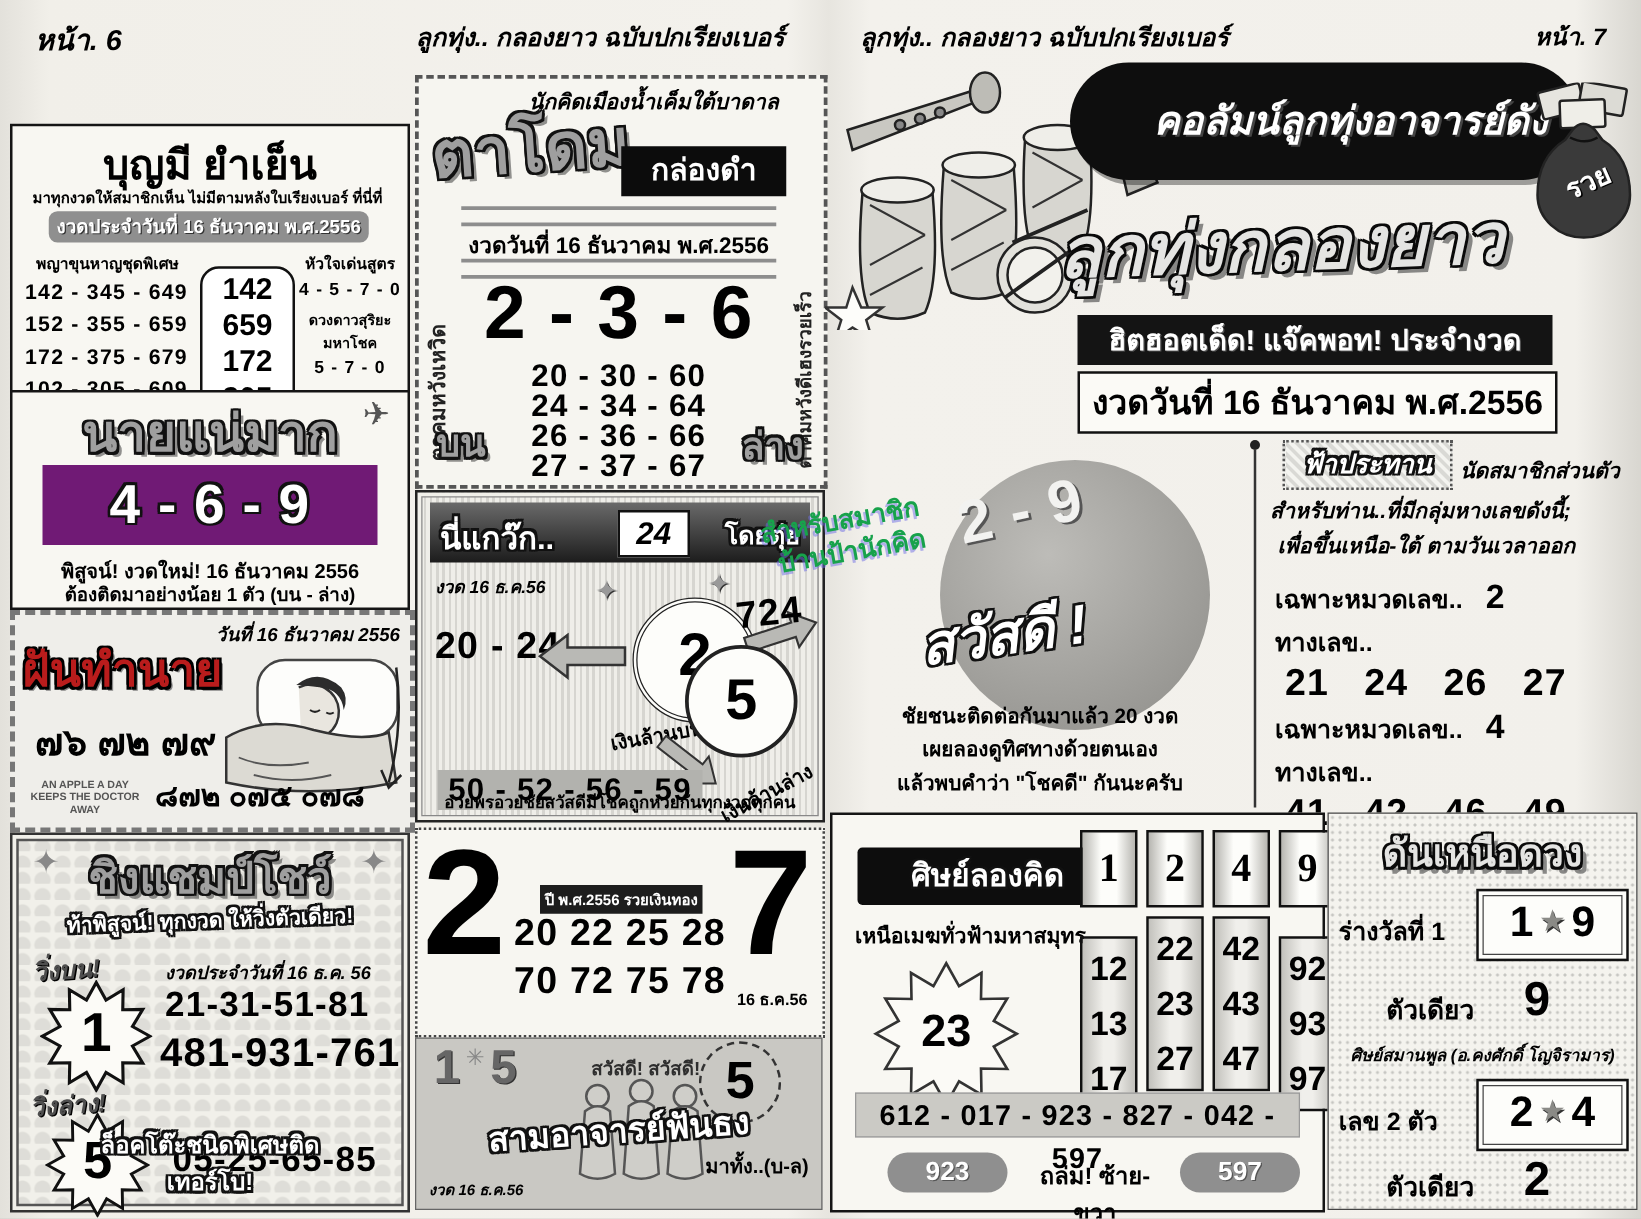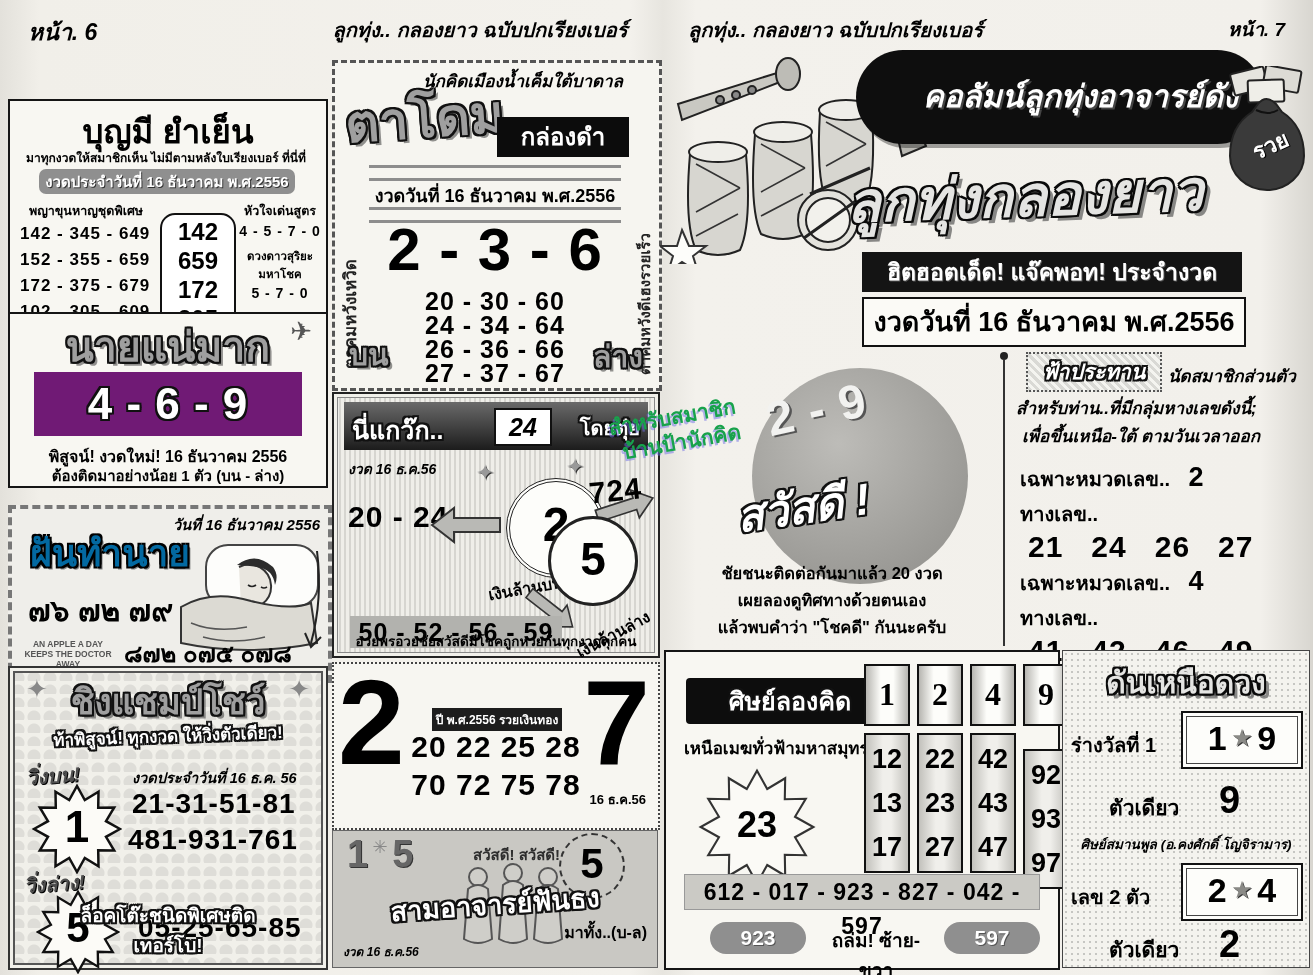--- a/index.html
+++ b/index.html
@@ -60,23 +60,23 @@
   <div class="box" style="left:8px;top:312px;width:316px;height:172px;">
     <div class="abs" style="right:14px;top:2px;font-size:26px;color:#555;">✈</div>
     <div class="abs xb og ctr" style="left:0;top:0;width:100%;font-size:41px;">นายแน่มาก</div>
     <div class="abs ctr" style="left:24px;top:58px;width:268px;height:64px;background:#701a75;">
       <span class="xb ow num" style="font-size:44px;line-height:64px;">4 - 6 - 9</span>
     </div>
     <div class="abs xb ctr" style="left:0;top:130px;width:100%;font-size:16px;">พิสูจน์! งวดใหม่! 16 ธันวาคม 2556</div>
     <div class="abs xb ctr" style="left:0;top:150px;width:100%;font-size:15px;">ต้องติดมาอย่างน้อย 1 ตัว (บน - ล่าง)</div>
   </div>
 
-  <div class="abs" style="left:8px;top:488px;width:316px;height:170px;border:4px dashed #777;background:#efeeea;margin-top:17px;">
+  <div class="abs" style="left:8px;top:488px;width:316px;height:170px;border:4px dashed #777;background:#efeeea;">
     <div class="abs i b" style="right:8px;top:4px;font-size:15px;">วันที่ 16 ธันวาคม 2556</div>
-    <div class="abs xb" style="left:18px;top:14px;font-size:37px;color:#0369a1;text-shadow:-2px -2px 0 #000,2px -2px 0 #000,-2px 2px 0 #000,2px 2px 0 #000,3px 3px 0 #888;">ฝันทำนาย</div>
+    <div class="abs xb" style="left:6px;top:14px;font-size:37px;color:#b91c1c;text-shadow:-2px -2px 0 #000,2px -2px 0 #000,-2px 2px 0 #000,2px 2px 0 #000,3px 3px 0 #888;">ฝันทำนาย</div>
     <svg class="abs" style="right:2px;top:28px;" width="175" height="128" viewBox="0 0 175 128">
       <rect x="55" y="8" width="112" height="62" rx="22" fill="#fdfdfb" stroke="#444" stroke-width="2"></rect>
       <path d="M88,30 a22,22 0 1 1 2,40" fill="#e9e6df" stroke="#333" stroke-width="2"></path>
       <path d="M86,28 q18,-14 36,2 q6,8 2,18 q-2,-16 -18,-18 q-14,-2 -20,-2z" fill="#2c2c2c"></path>
       <path d="M97,48 q4,3 8,0" fill="none" stroke="#222" stroke-width="1.6"></path>
       <path d="M110,50 q3,2 6,0" fill="none" stroke="#222" stroke-width="1.6"></path>
       <path d="M30,70 q30,-18 70,-6 q40,10 60,2 l6,40 q-70,14 -136,0 z" fill="#dcdad3" stroke="#333" stroke-width="2"></path>
       <path d="M40,86 q24,10 56,4 M52,100 q30,8 62,0" fill="none" stroke="#555" stroke-width="1.5"></path>
       <path d="M166,14 q6,48 -6,92" fill="none" stroke="#222" stroke-width="2"></path>
       <path d="M154,96 l6,14 l10,-10" fill="none" stroke="#222" stroke-width="2"></path>
@@ -93,21 +93,21 @@
     <div class="abs xb ow ctr" style="left:0;top:54px;width:100%;font-size:17px;transform:rotate(-2deg);">ท้าพิสูจน์! ทุกงวด ให้วิ่งตัวเดียว!</div>
     <div class="abs xb i" style="left:16px;top:92px;font-size:20px;color:#4e4e4e;text-shadow:1px 1px 0 #000;transform:rotate(-4deg);">วิ่งบน!</div>
     <div class="abs i b" style="left:122px;top:98px;font-size:14.5px;">งวดประจำวันที่ 16 ธ.ค. 56</div>
     <div class="abs" style="left:22px;top:116px;width:90px;height:90px;">
       <svg width="90" height="90" viewBox="0 0 90 90">
         <polygon points="88,45 74,52.8 82.2,66.5 66.2,66.2 66.5,82.2 52.8,74 45,88 37.2,74 23.5,82.2 23.8,66.2 7.8,66.5 16,52.8 2,45 16,37.2 7.8,23.5 23.8,23.8 23.5,7.8 37.2,16 45,2 52.8,16 66.5,7.8 66.2,23.8 82.2,23.5 74,37.2" fill="#fcfbf7" stroke="#111" stroke-width="2.5"></polygon>
       </svg>
       <div class="abs xb ctr" style="left:0;top:18px;width:100%;font-size:44px;">1</div>
     </div>
     <div class="abs xb num" style="left:122px;top:120px;font-size:28px;">21-31-51-81</div>
-    <div class="abs xb num" style="left:118px;top:156px;font-size:28px;">481-931-761</div>
+    <div class="abs xb num" style="left:118px;top:156px;font-size:32px;">481-931-761</div>
     <div class="abs xb i" style="left:14px;top:200px;font-size:20px;color:#4e4e4e;text-shadow:1px 1px 0 #000;transform:rotate(-4deg);">วิ่งล่าง!</div>
     <div class="abs" style="left:26px;top:222px;width:84px;height:84px;">
       <svg width="84" height="84" viewBox="0 0 90 90">
         <polygon points="88,45 74,52.8 82.2,66.5 66.2,66.2 66.5,82.2 52.8,74 45,88 37.2,74 23.5,82.2 23.8,66.2 7.8,66.5 16,52.8 2,45 16,37.2 7.8,23.5 23.8,23.8 23.5,7.8 37.2,16 45,2 52.8,16 66.5,7.8 66.2,23.8 82.2,23.5 74,37.2" fill="#fcfbf7" stroke="#111" stroke-width="2.5"></polygon>
       </svg>
       <div class="abs xb ctr" style="left:0;top:14px;width:100%;font-size:42px;">5</div>
     </div>
     <div class="abs xb num" style="left:128px;top:244px;font-size:28px;">05-25-65-85</div>
     <div class="abs xb ow ctr" style="left:38px;bottom:8px;width:240px;font-size:19px;">ล็อคโต๊ะชนิดพิเศษติดเทอร์โบ!</div>
   </div>
@@ -302,21 +302,21 @@
     <div class="abs" style="left:32px;top:116px;width:118px;height:118px;">
       <svg width="118" height="118" viewBox="0 0 90 90">
         <polygon points="88,45 74,52.8 82.2,66.5 66.2,66.2 66.5,82.2 52.8,74 45,88 37.2,74 23.5,82.2 23.8,66.2 7.8,66.5 16,52.8 2,45 16,37.2 7.8,23.5 23.8,23.8 23.5,7.8 37.2,16 45,2 52.8,16 66.5,7.8 66.2,23.8 82.2,23.5 74,37.2" fill="#fbfaf6" stroke="#333" stroke-width="1.6"></polygon>
       </svg>
       <div class="abs xb ctr" style="left:0;top:36px;width:100%;font-size:36px;">23</div>
     </div>
 
     <div class="abs" style="left:198px;top:12px;display:flex;gap:7px;">
       <div>
         <div class="ctr xb" style="width:42px;height:58px;border:2px solid #111;background:linear-gradient(90deg,#b7b6b1,#fdfdfa 35%,#fdfdfa 65%,#b7b6b1);font-size:32px;line-height:56px;font-family:'Liberation Serif','DejaVu Serif',serif;">1</div>
-        <div class="ctr xb" style="width:42px;margin-top:7px;border:2px solid #111;background:linear-gradient(90deg,#c2c1bc,#f0efeb 40%,#f0efeb 60%,#c2c1bc);font-size:27px;line-height:44px;padding:2px 0;">
+        <div class="ctr xb" style="width:42px;margin-top:23px;border:2px solid #111;background:linear-gradient(90deg,#c2c1bc,#f0efeb 40%,#f0efeb 60%,#c2c1bc);font-size:27px;line-height:44px;padding:2px 0;">
           <div>12</div>
           <div>13</div>
           <div>17</div>
         </div>
       </div>
       <div>
         <div class="ctr xb" style="width:42px;height:58px;border:2px solid #111;background:linear-gradient(90deg,#b7b6b1,#fdfdfa 35%,#fdfdfa 65%,#b7b6b1);font-size:32px;line-height:56px;font-family:'Liberation Serif','DejaVu Serif',serif;">2</div>
         <div class="ctr xb" style="width:42px;margin-top:7px;border:2px solid #111;background:linear-gradient(90deg,#c2c1bc,#f0efeb 40%,#f0efeb 60%,#c2c1bc);font-size:27px;line-height:44px;padding:2px 0;">
           <div>22</div>
           <div>23</div>

